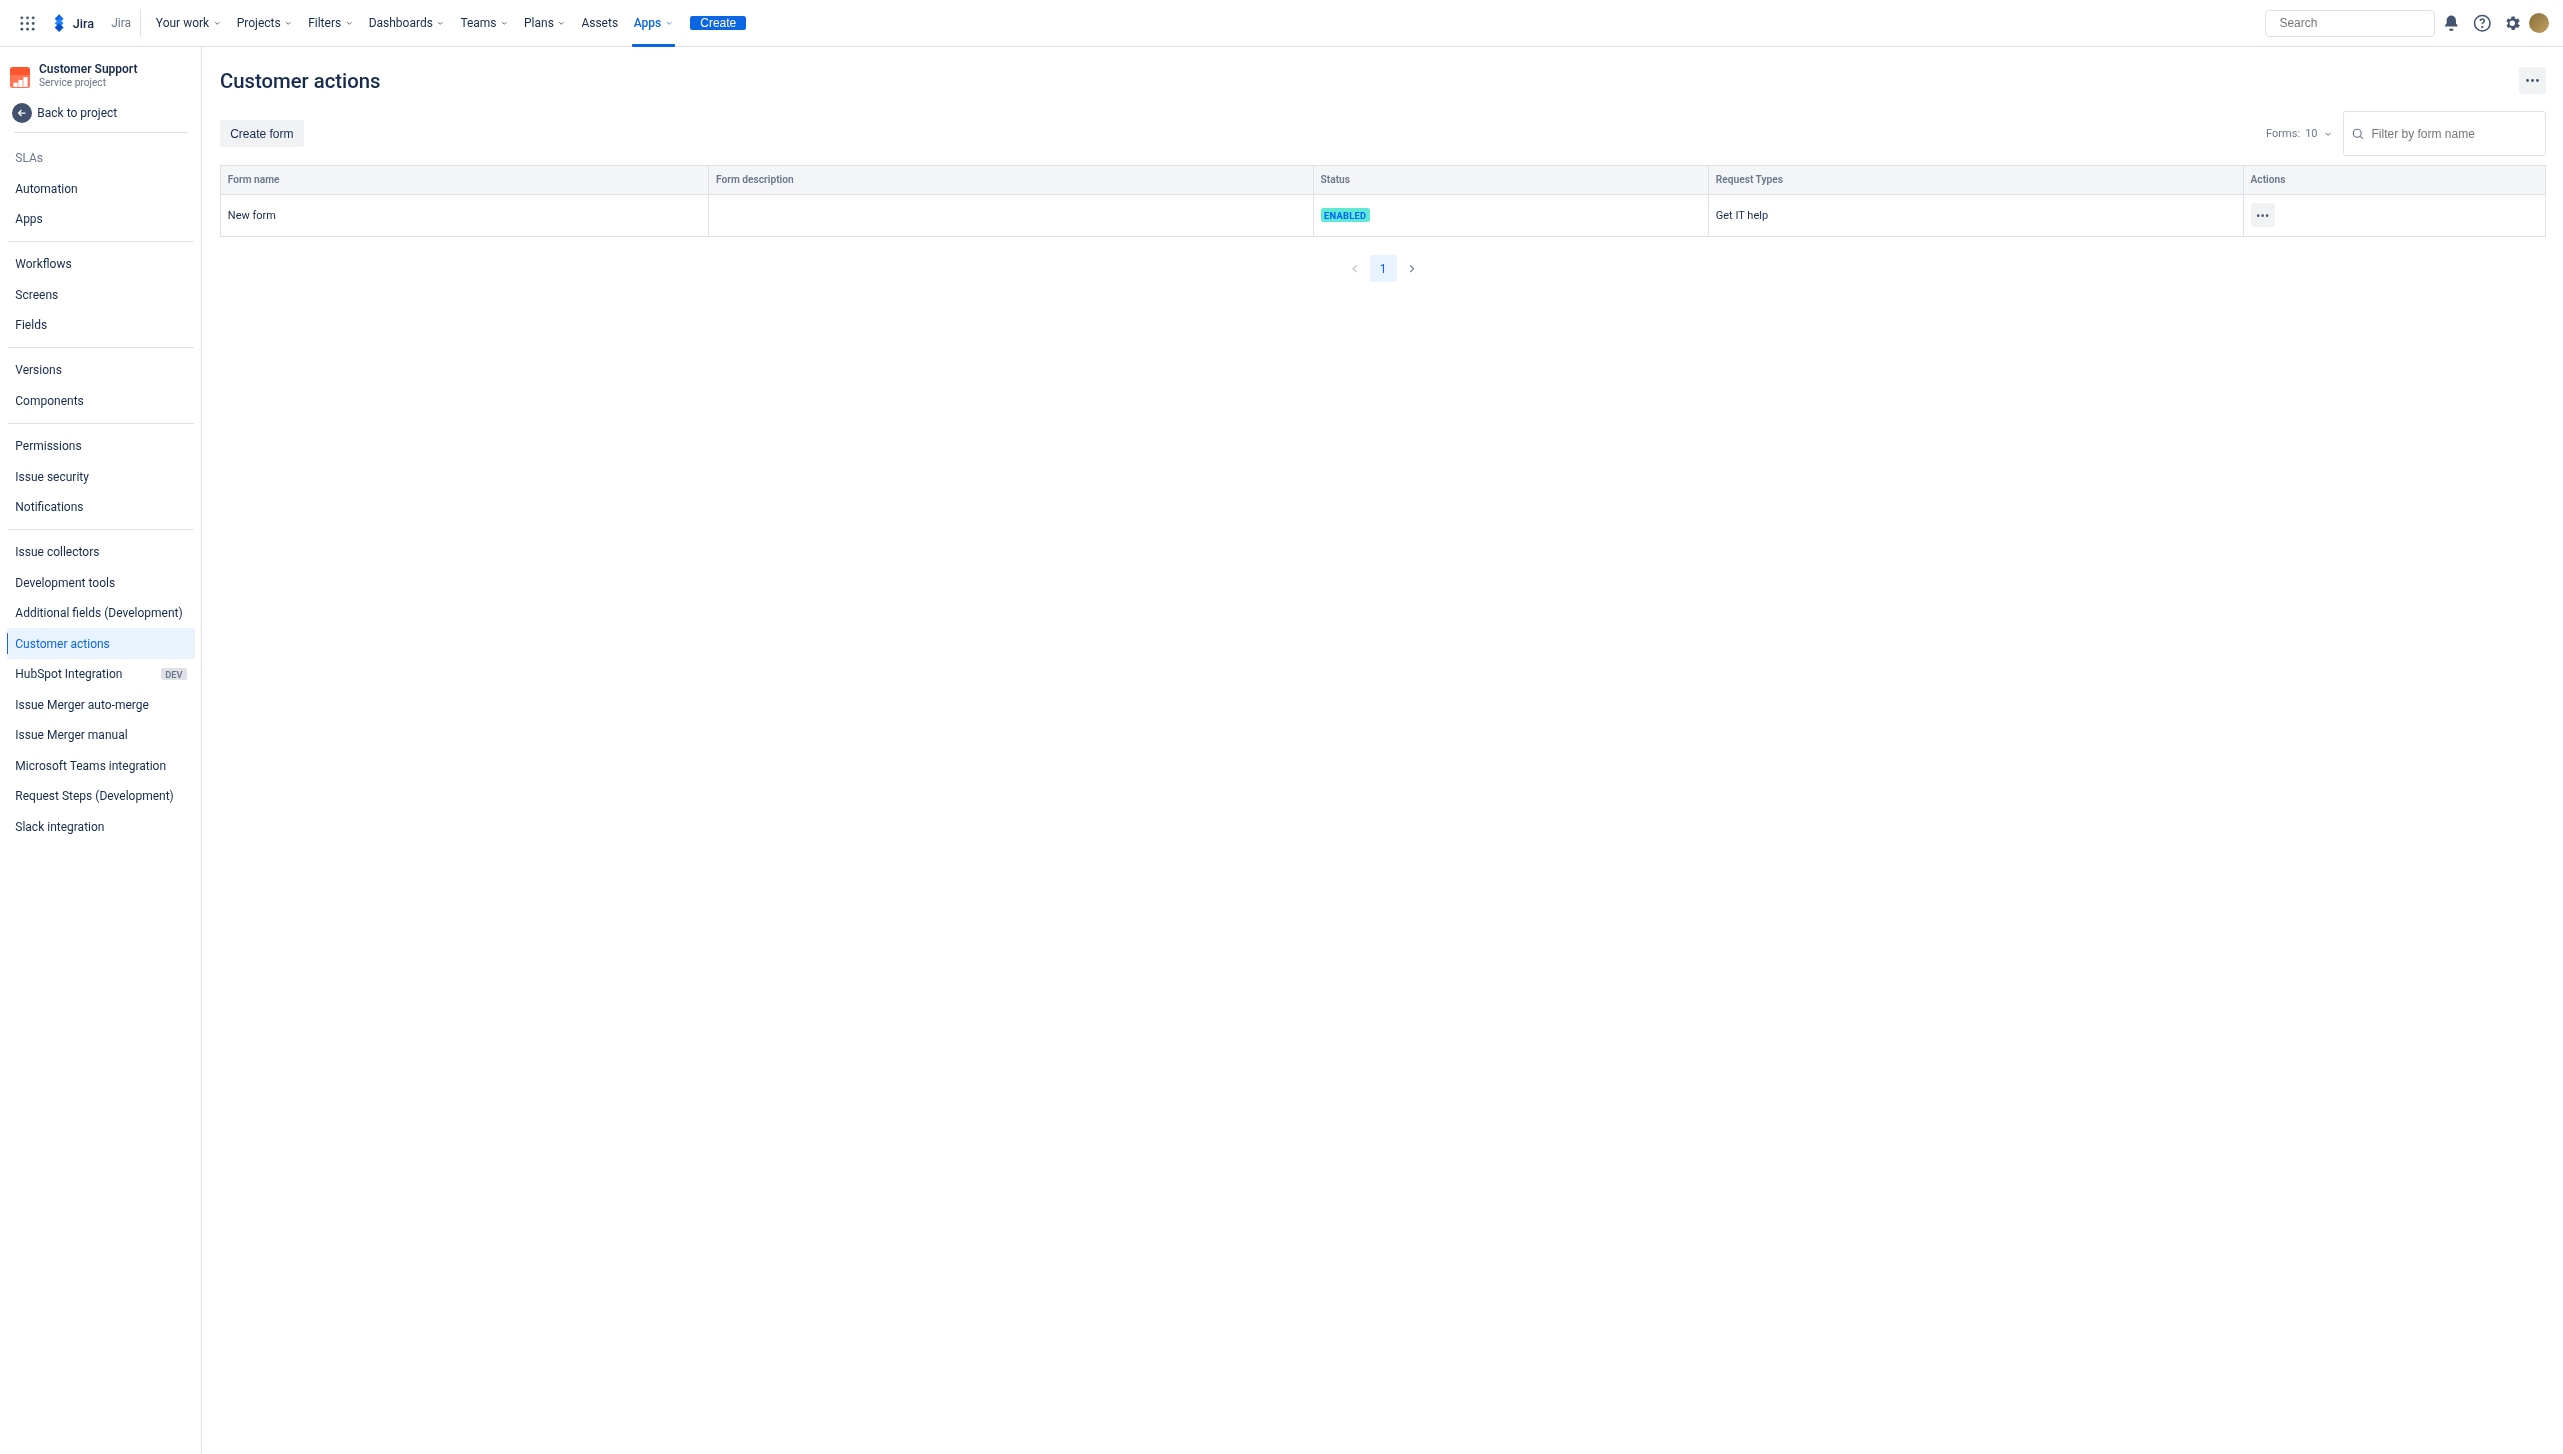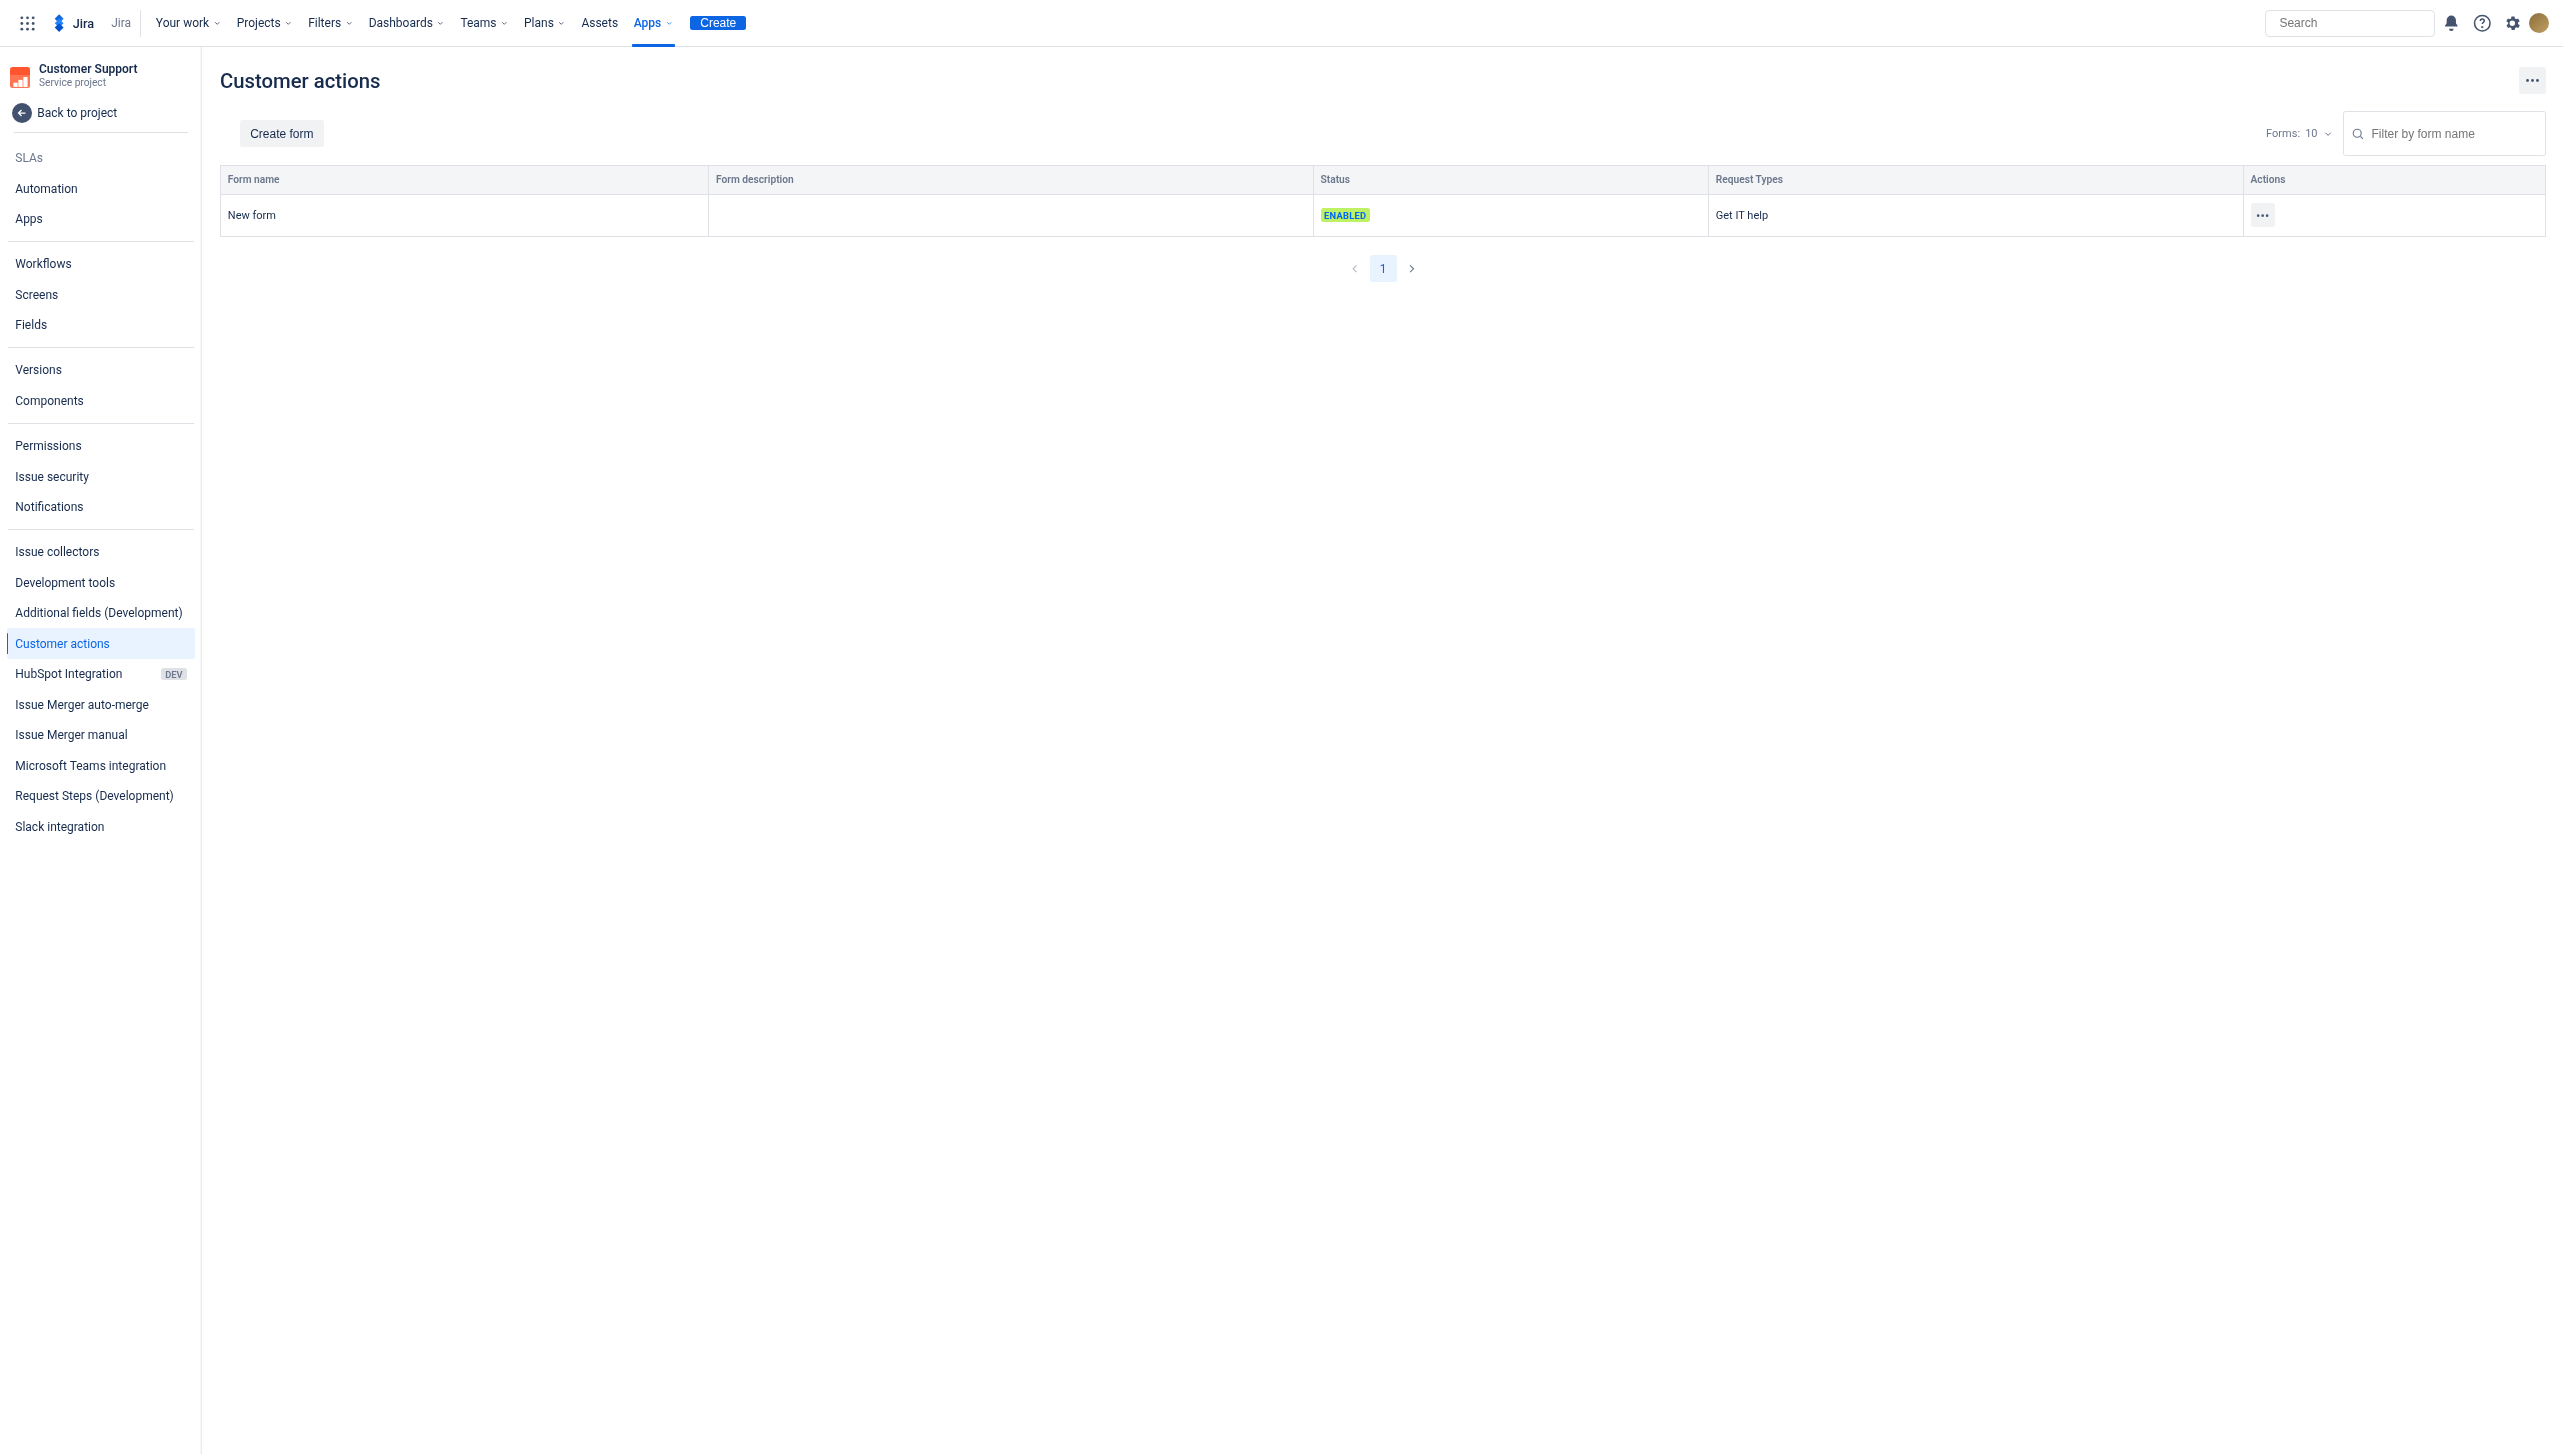--- a/index.html
+++ b/index.html
@@ -141,21 +141,21 @@
 
   
   .main{flex:1;overflow:auto;padding:20.3px 17px;}
   .page-header{display:flex;align-items:center;justify-content:space-between;margin-bottom:17px;}
   .page-title{font-size:20.3px;font-weight:500;margin:0;}
   .more-btn{
     width:27px;height:27px;border-radius:2.5px;background:var(--color-neutral-btn);
     display:flex;align-items:center;justify-content:center;cursor:pointer;
   }
 
-  .toolbar{display:flex;align-items:center;margin-bottom:8.5px;margin-left:20px;}
+  .toolbar{display:flex;align-items:center;margin-bottom:8.5px;}
   .btn-neutral{
     background:var(--color-neutral-btn);border:none;border-radius:2.5px;
     height:27px;padding:0 10.2px;font-size:12px;color:var(--color-text);cursor:pointer;
   }
   .toolbar-right{margin-left:auto;display:flex;align-items:center;gap:10.2px;}
   .forms-count{
     display:flex;align-items:center;gap:5.1px;color:var(--color-text-subtle);font-size:11px;cursor:pointer;
   }
   .filter-box{
     display:flex;align-items:center;gap:5.1px;
@@ -175,21 +175,21 @@
     border-bottom:0.8px solid var(--color-border);border-right:0.8px solid var(--color-border);
   }
   table.forms thead th:last-child{border-right:none;}
   table.forms tbody td{
     padding:8.5px 6.8px;border-bottom:0.8px solid var(--color-border);border-right:0.8px solid var(--color-border);
     vertical-align:middle;height:34px;font-size:11px;
   }
   table.forms tbody td:last-child{border-right:none;}
   .status-enabled{
     color:var(--color-success-text);font-weight:700;font-size:9.3px;letter-spacing:0.3px;
-    background:#bef264;padding:1.7px 3.4px;border-radius:2.5px;
+    background:#5eead4;padding:1.7px 3.4px;border-radius:2.5px;
   }
   .row-actions{
     width:24px;height:24px;border-radius:2.5px;background:var(--color-neutral-btn);
     display:flex;align-items:center;justify-content:center;cursor:pointer;
   }
 
   .pagination{display:flex;align-items:center;justify-content:center;gap:1.7px;margin-top:18.6px;}
   .page-btn{
     width:27px;height:27px;border-radius:2.5px;display:flex;align-items:center;justify-content:center;
     cursor:pointer;color:var(--color-text-subtle);

